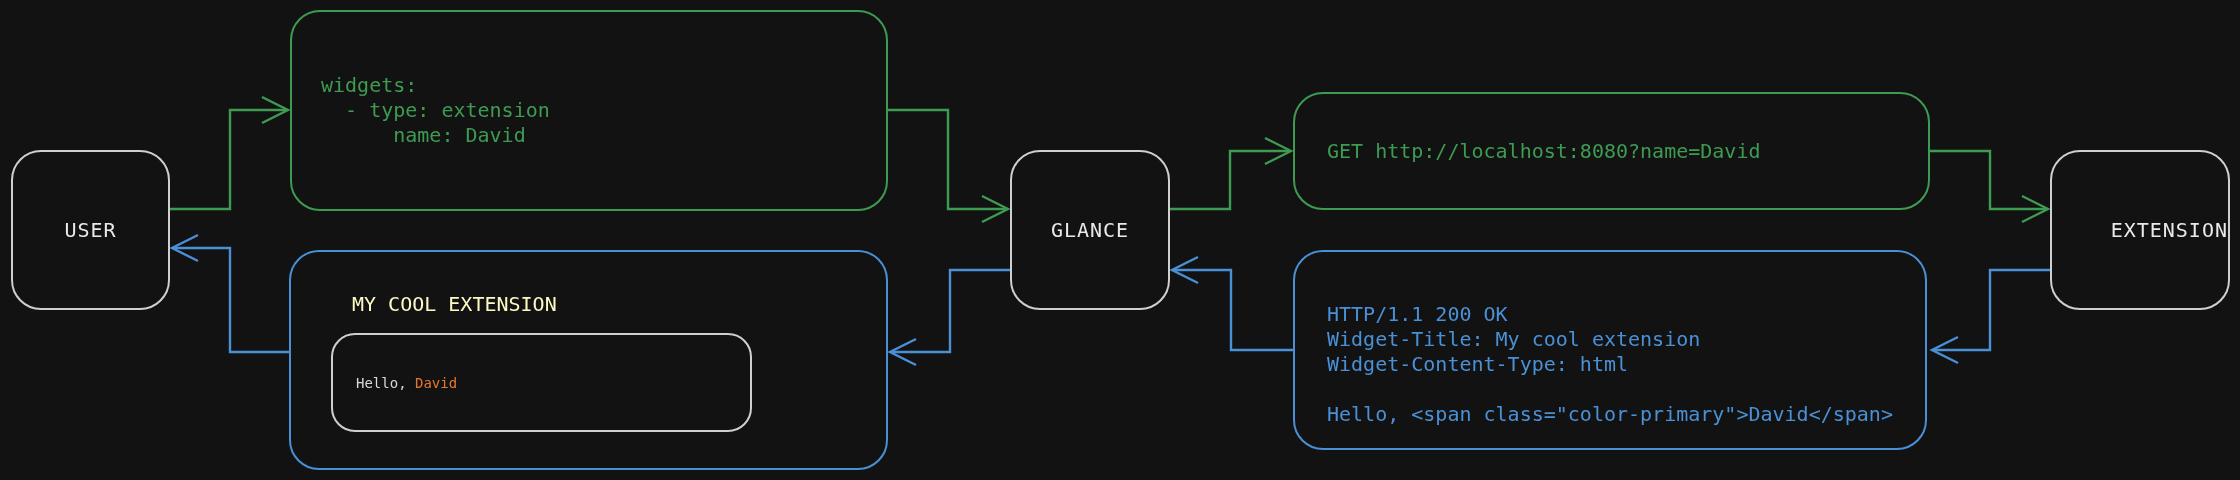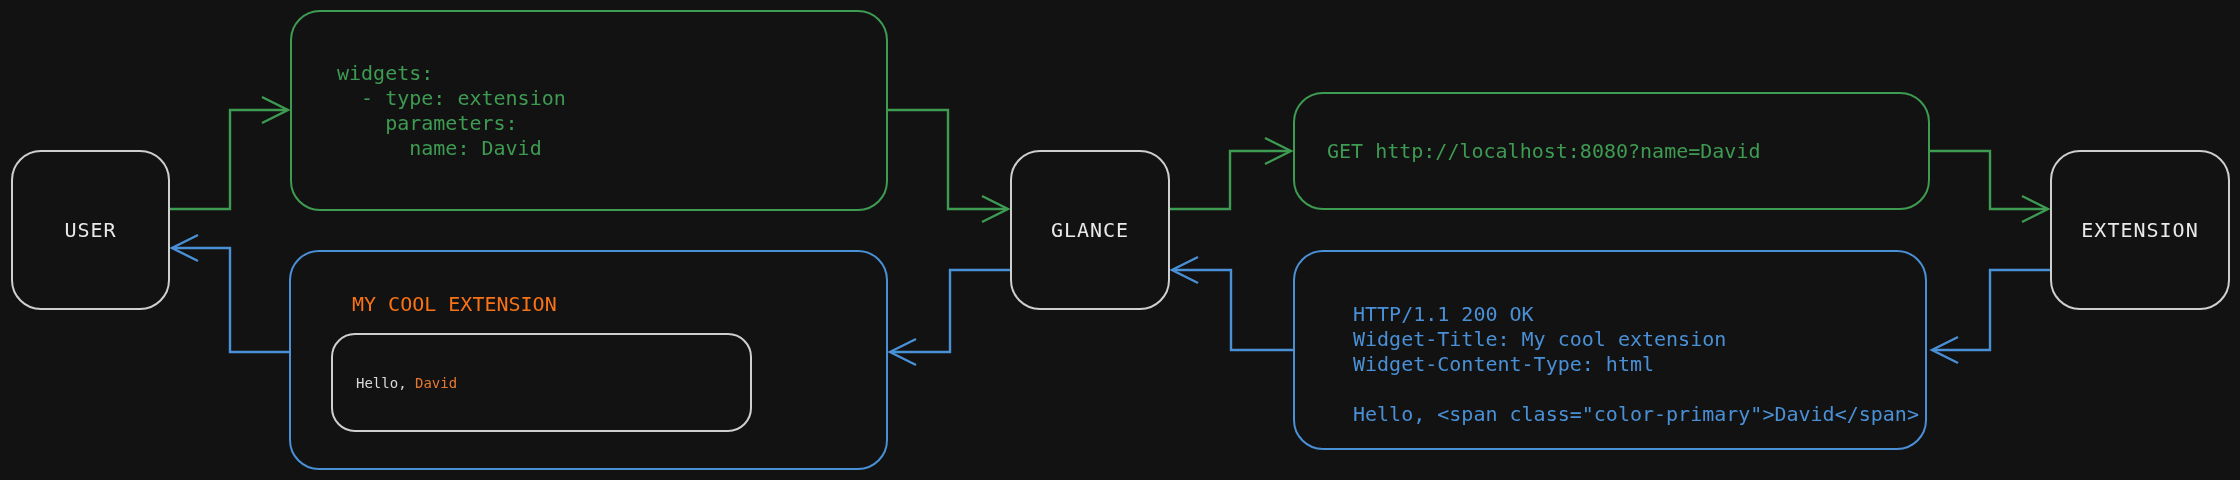--- a/index.html
+++ b/index.html
@@ -38,21 +38,21 @@
     border-radius: 30px;
     display: flex;
     align-items: center;
     justify-content: center;
     color: #e9e9e9;
     font-size: 20px;
     letter-spacing: 1px;
   }
   .node-user      { left: 11px;   top: 150px; width: 159px; height: 160px; }
   .node-glance    { left: 1010px; top: 150px; width: 160px; height: 160px; }
-  .node-extension { left: 2050px; top: 150px; width: 180px; height: 160px; }
+  .node-extension { left: 2050px; top: 150px; width: 180px; height: 160px; justify-content: flex-end; }
 
   .codebox {
     position: absolute;
     box-sizing: border-box;
     border-radius: 30px;
     display: flex;
     align-items: center;
   }
   .codebox.green { border: 2px solid #3e9b52; color: #3e9b52; }
   .codebox.blue  { border: 2px solid #4a90d6; color: #4a90d6; }
@@ -65,32 +65,32 @@
                   position: absolute; box-sizing: border-box; }
 
   .code {
     font-size: 20px;
   }
   .code-line {
     height: 25px;
     line-height: 25px;
     white-space: pre;
   }
-  .box-config  .code { padding-left: 45px; }
+  .box-config  .code { padding-left: 29px; }
   .box-request .code { padding-left: 32px; }
-  .box-response .code { padding-left: 58px; margin-top: 29px; }
+  .box-response .code { padding-left: 32px; margin-top: 29px; }
 
   .widget-title {
     position: absolute;
     left: 61px;
     top: 40px;
     height: 25px;
     line-height: 25px;
     font-size: 20px;
-    color: #f97316;
+    color: #fef9c3;
     white-space: pre;
   }
   .widget-inner {
     position: absolute;
     left: 40px;
     top: 81px;
     width: 421px;
     height: 99px;
     box-sizing: border-box;
     border: 2px solid #cfcfcf;
@@ -143,21 +143,20 @@
   </div>
 
   <div class="node node-extension">
     <span>EXTENSION</span>
   </div>
 
   <div class="codebox green box-config">
     <div class="code">
       <div class="code-line">widgets:</div>
       <div class="code-line">  - type: extension</div>
-      <div class="code-line">    parameters:</div>
       <div class="code-line">      name: David</div>
     </div>
   </div>
 
   <div class="codebox green box-request">
     <div class="code">
       <div class="code-line">GET http://localhost:8080?name=David</div>
     </div>
   </div>
 

